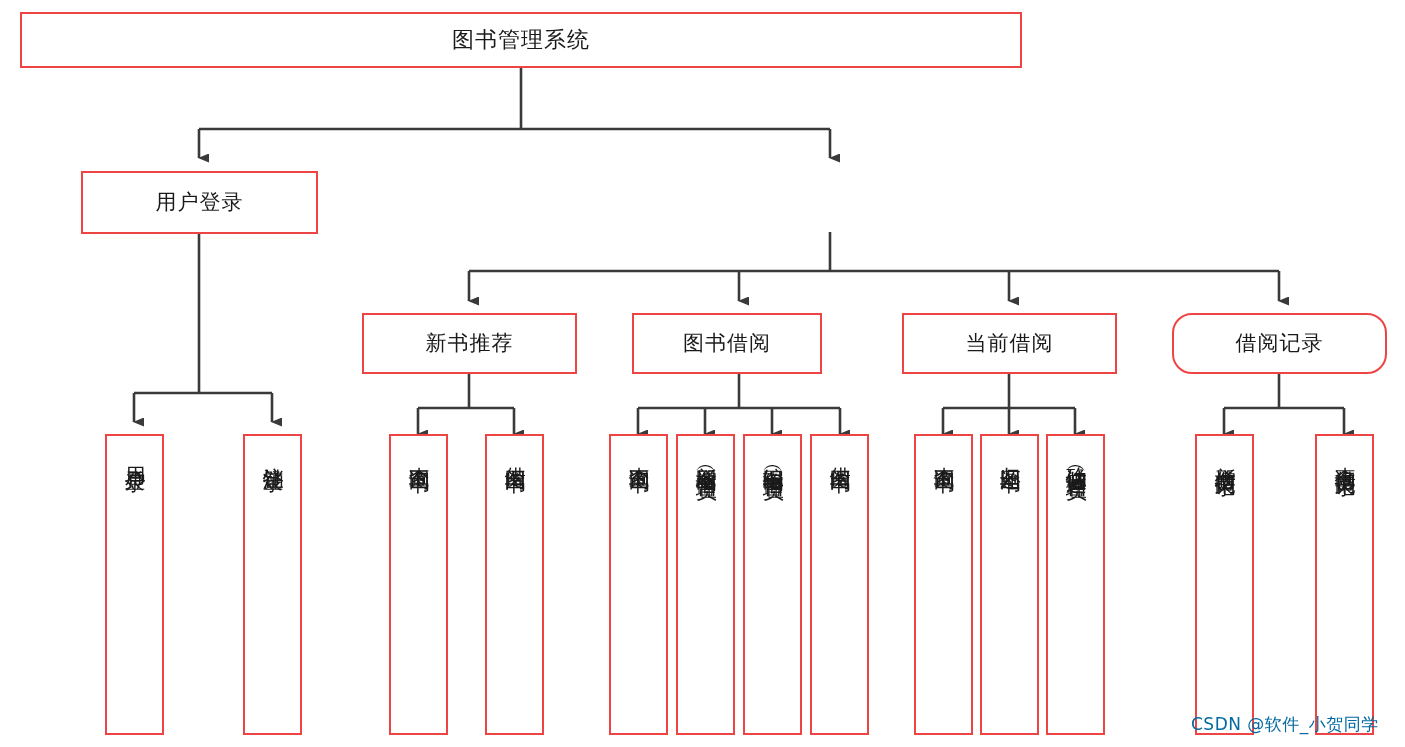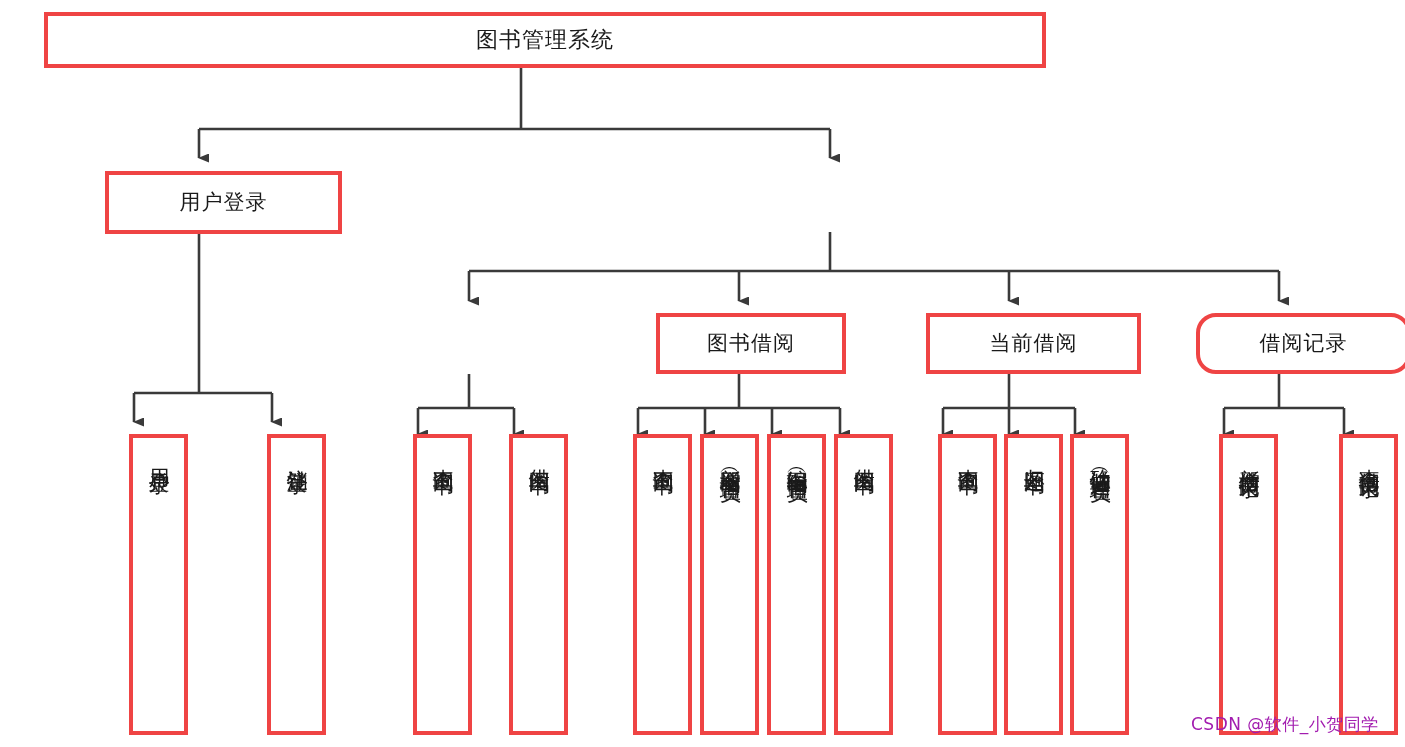--- a/index.html
+++ b/index.html
@@ -21,27 +21,26 @@
   #diagram-svg {
     position: absolute;
     left: 0;
     top: 0;
     width: 1405px;
     height: 747px;
   }
   .node {
     position: absolute;
     box-sizing: border-box;
-    border: 4px solid #ef4444;
+    border: 2px solid #ef4444;
     background: #ffffff;
     display: flex;
     align-items: center;
     justify-content: center;
     color: #1a1a1a;
-    margin-left: 24px;
   }
   .node.h-label {
     font-size: 21px;
     letter-spacing: 1px;
     line-height: 1.2;
   }
   .node.root-node {
     font-size: 22px;
   }
   .node.v-label {
@@ -54,21 +53,21 @@
     text-orientation: upright;
     font-size: 21px;
     line-height: 1.12;
     letter-spacing: 2px;
     white-space: nowrap;
     color: #1a1a1a;
   }
   .watermark {
     position: absolute;
     font-size: 17px;
-    color: #a21caf;
+    color: #0369a1;
     white-space: nowrap;
     letter-spacing: 0.5px;
     font-family: "DejaVu Sans", "Liberation Sans", sans-serif;
   }
 </style>
 </head>
 <body>
 
 <div id="diagram-root">
 
@@ -123,20 +122,23 @@
   </svg>
 
   <div class="node h-label root-node" style="left:20px; top:12px; width:1002px; height:56px;">
     <span>图书管理系统</span>
   </div>
 
   <div class="node h-label" style="left:81px; top:171px; width:237px; height:63px;">
     <span>用户登录</span>
   </div>
 
+  <div class="node h-label" style="left:362px; top:313px; width:215px; height:61px;">
+    <span>新书推荐</span>
+  </div>
   <div class="node h-label" style="left:632px; top:313px; width:190px; height:61px;">
     <span>图书借阅</span>
   </div>
   <div class="node h-label" style="left:902px; top:313px; width:215px; height:61px;">
     <span>当前借阅</span>
   </div>
   <div class="node h-label" style="left:1172px; top:313px; width:215px; height:61px;border-radius:20px;">
     <span>借阅记录</span>
   </div>
 

